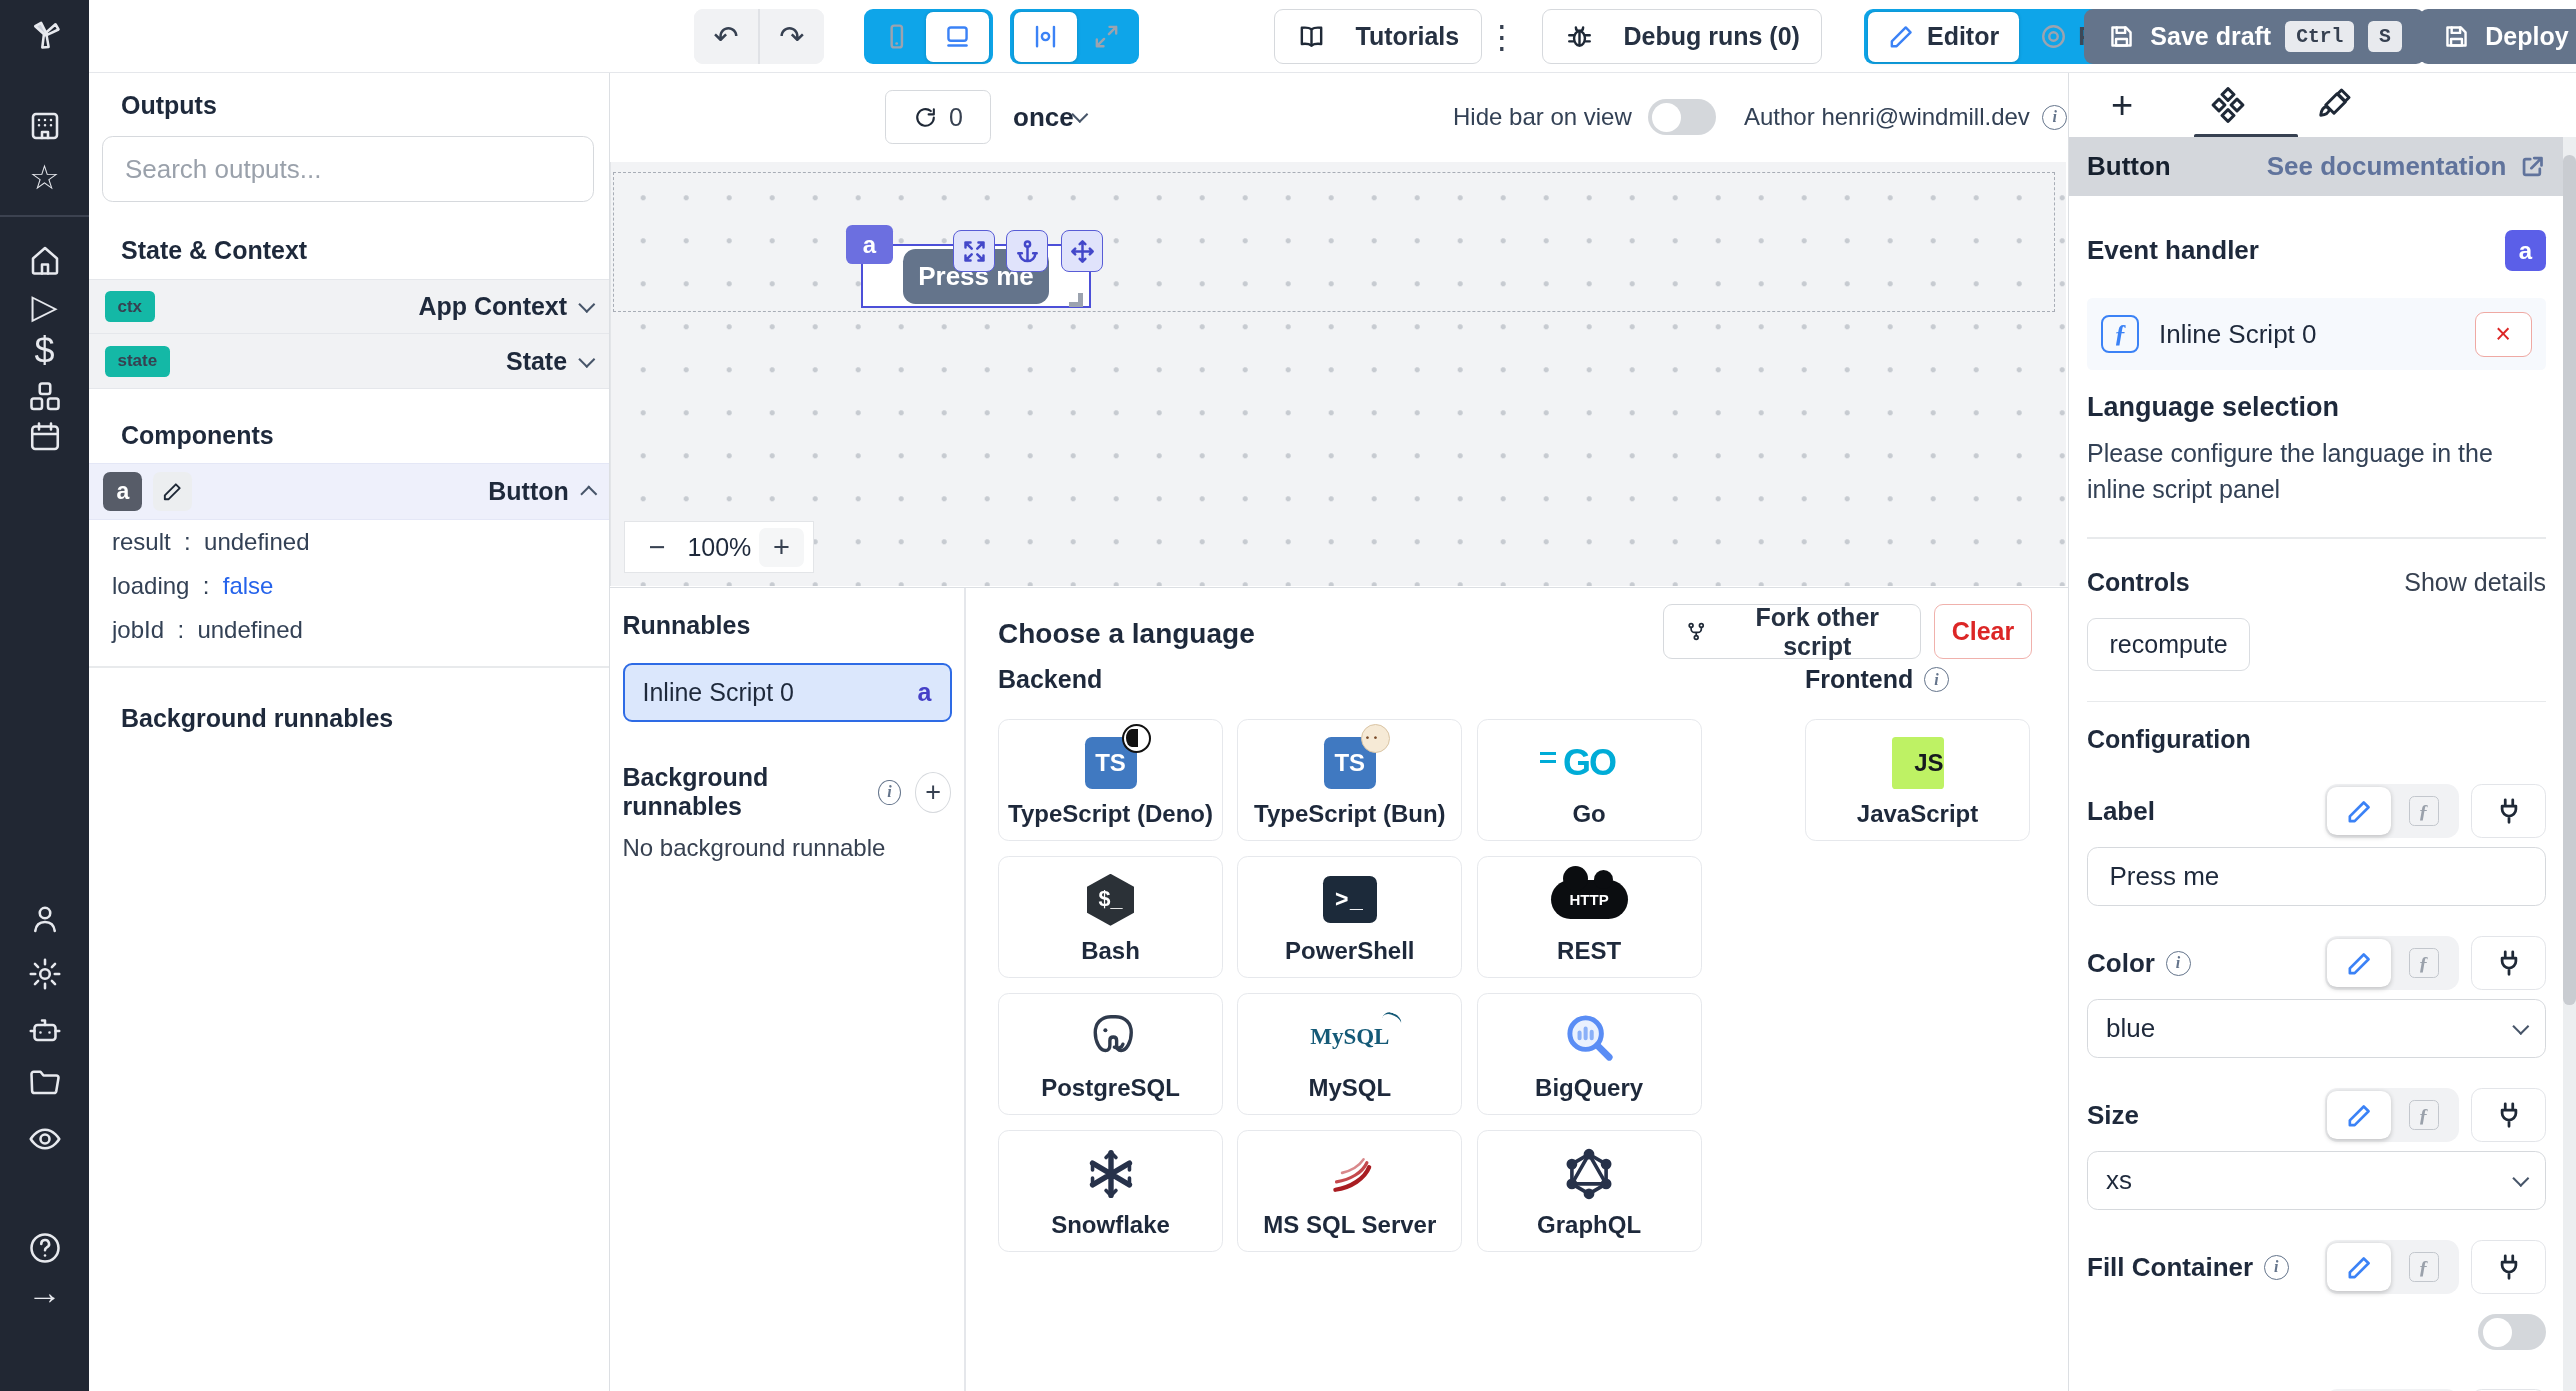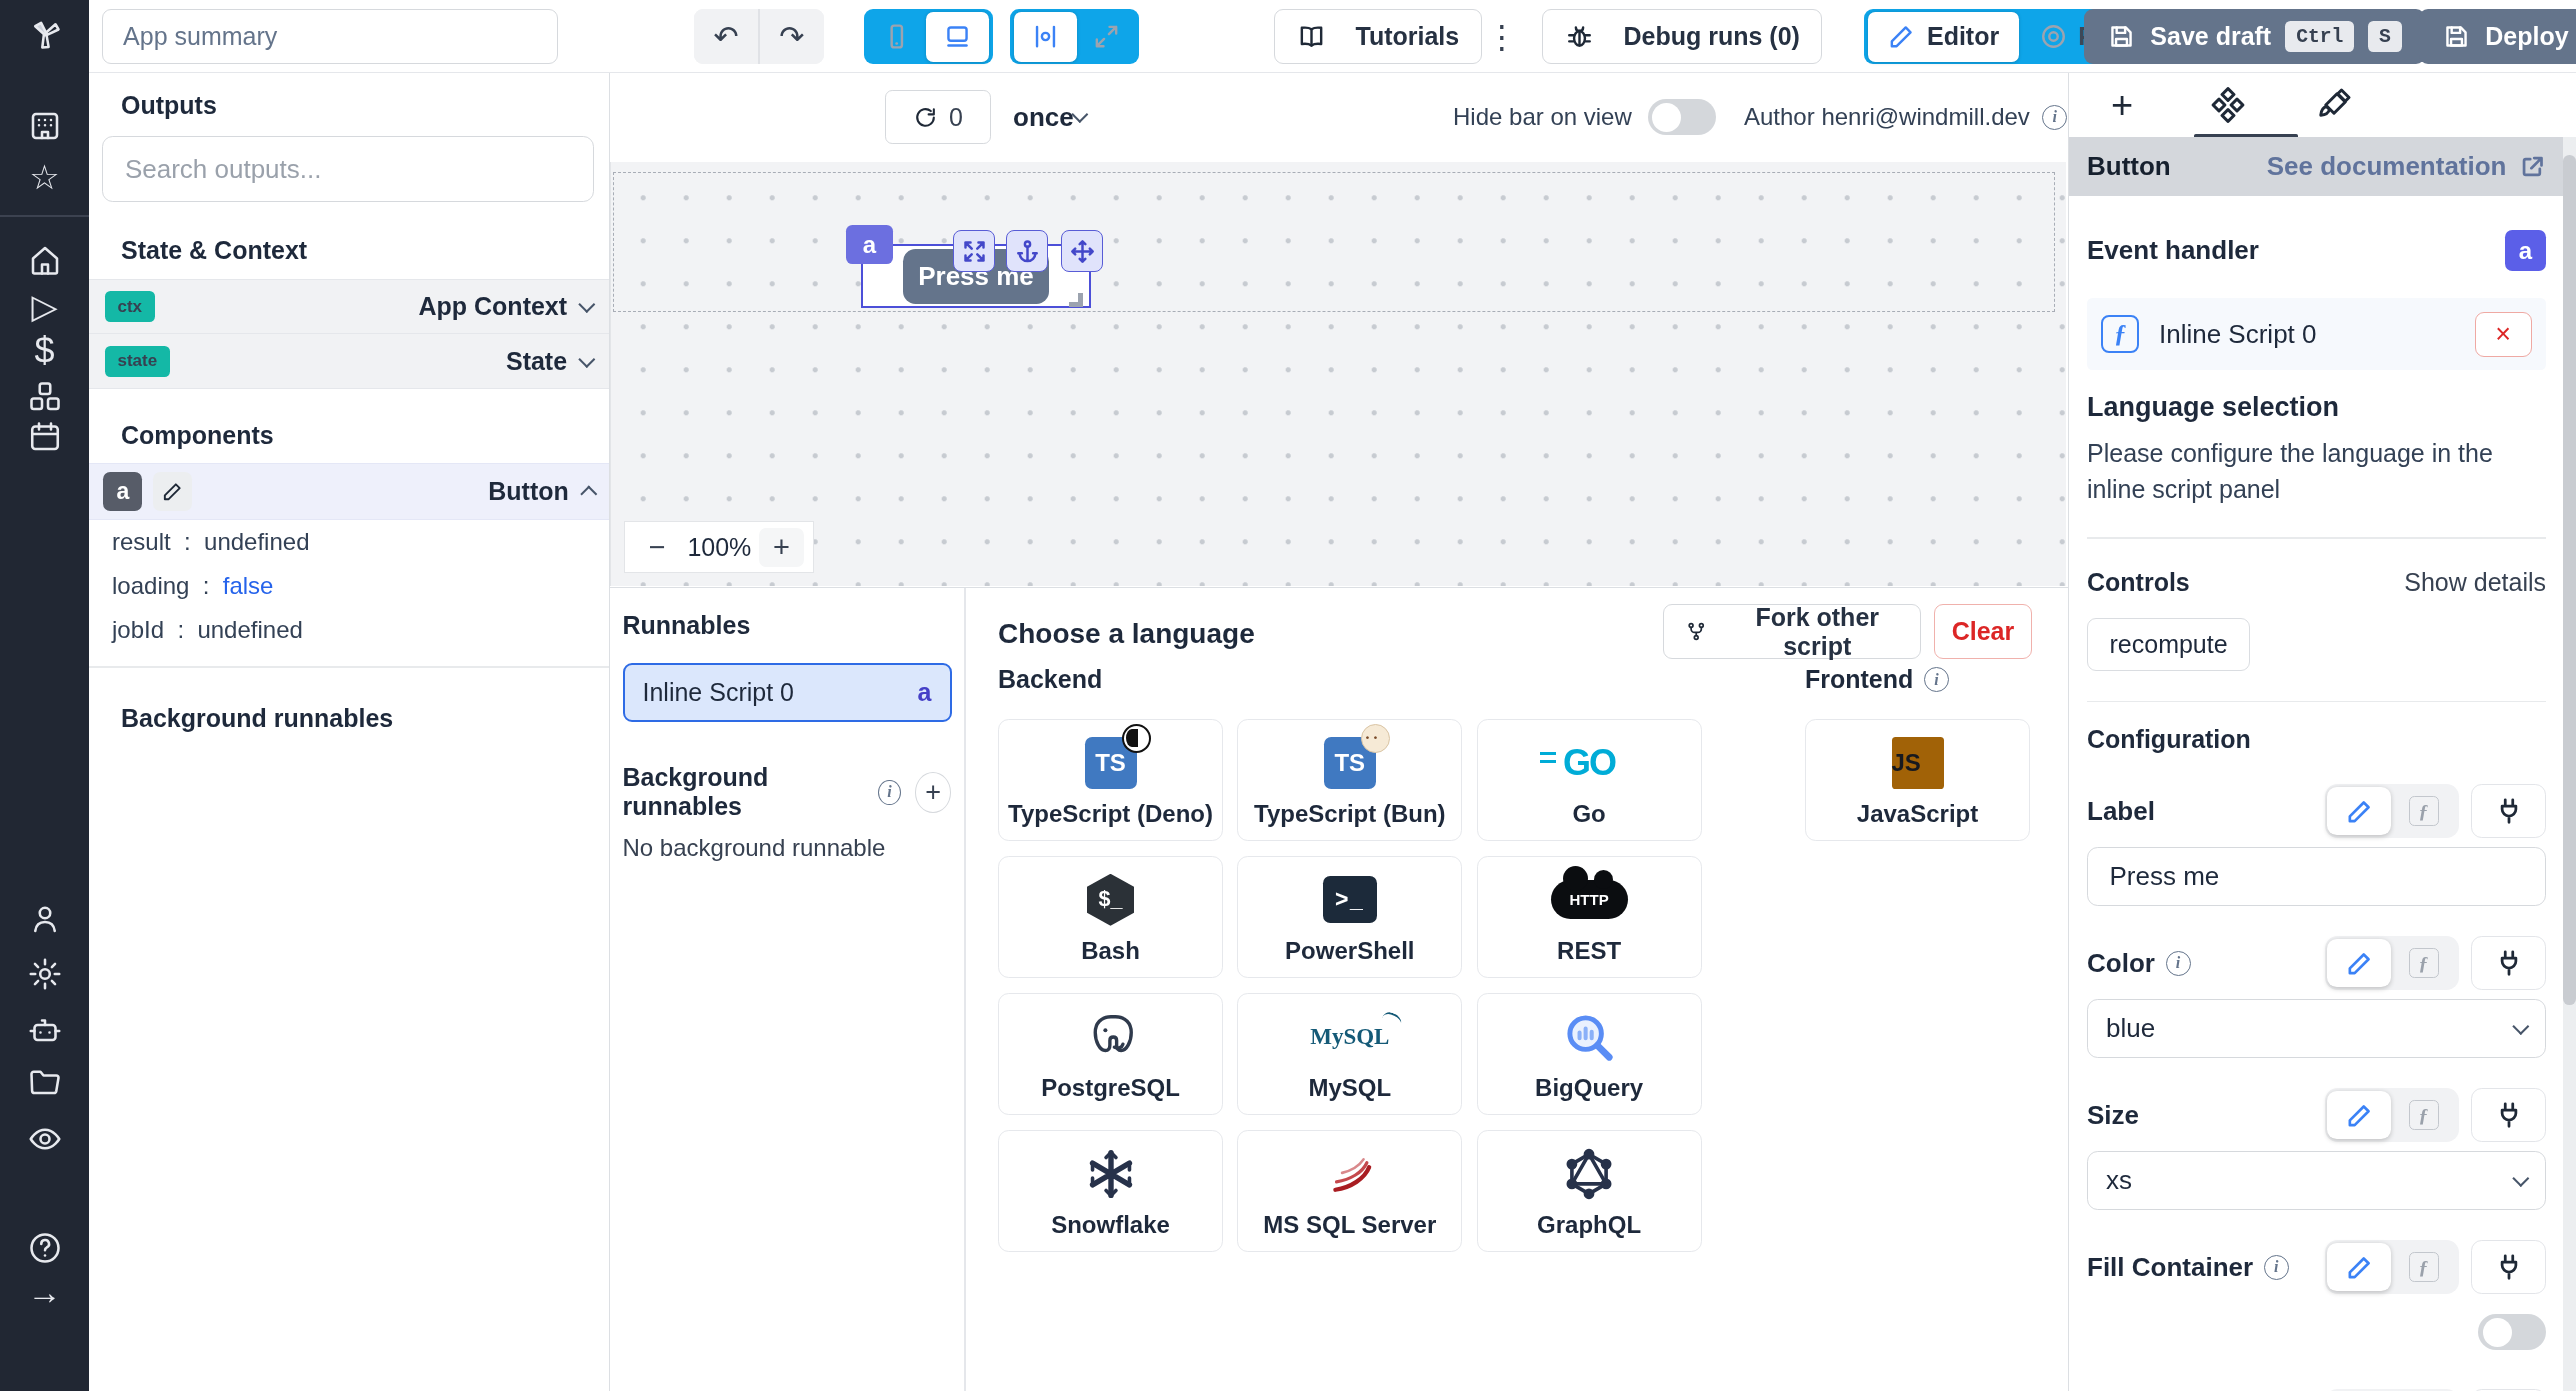--- a/index.html
+++ b/index.html
@@ -128,22 +128,22 @@
   .card .cicon { position:absolute; top:14.3px; left:0; right:0; height:57px; display:flex; align-items:center; justify-content:center; }
   .card .clabel { font-size:24px; font-weight:700; color:#1e293b; }
   .ts-sq { width:52px; height:52px; background:#4079c1; border-radius:7.2px; color:#fff; font-weight:700;
     font-size:24px; display:flex; align-items:center; justify-content:center; position:relative; }
   .deno-b { position:absolute; right:-14.3px; top:-12.5px; width:29px; height:29px; background:#fff;
     border:2.7px solid #111; border-radius:50%; }
   .deno-b::after { content:''; position:absolute; left:2.7px; top:2.7px; width:11.6px; height:18px; background:#111; border-radius:50% 0 0 50%; }
   .bun-b { position:absolute; right:-14.3px; top:-12.5px; width:29px; height:29px; background:#f6ead6;
     border:1.8px solid #d9c4a4; border-radius:50%; }
   .bun-b::after { content:'• •'; position:absolute; left:3.6px; top:6.3px; font-size:9.8px; color:#7a4b2a; letter-spacing:0.9px; }
-  .js-sq { width:52px; height:52px; background:#a16207; border-radius:3.6px; color:#16191f; font-weight:700;
-    font-size:24px; display:flex; align-items:center; justify-content:flex-start; }
+  .js-sq { width:52px; height:52px; background:#bef264; border-radius:3.6px; color:#16191f; font-weight:700;
+    font-size:24px; display:flex; align-items:center; justify-content:flex-end; }
   .go-txt { color:#00acd7; font-weight:700; font-size:36px; letter-spacing:-1.8px; position:relative; }
   .go-txt::before { content:''; position:absolute; left:-23px; top:10.7px; width:16px; height:2.7px; background:#00acd7; box-shadow:0 8px 0 #00acd7; }
   .bash-hex { width:47px; height:52px; background:#2b3137; clip-path:polygon(50% 0,100% 25%,100% 75%,50% 100%,0 75%,0 25%);
     color:#fff; font-size:21.5px; font-weight:700; display:flex; align-items:center; justify-content:center; }
   .ps-sq { width:54px; height:47px; background:#1c2a3a; border-radius:7.2px; color:#fff; font-size:23px;
     font-weight:700; display:flex; align-items:center; justify-content:center; letter-spacing:1.8px; }
   .cloud { position:relative; width:77px; height:39px; background:#0b0d10; border-radius:19.7px;
     color:#fff; font-size:15px; font-weight:700; display:flex; align-items:center; justify-content:center; }
   .cloud::before { content:''; position:absolute; left:12.5px; top:-14.3px; width:25px; height:25px; background:#0b0d10; border-radius:50%; }
   .cloud::after { content:''; position:absolute; right:14.3px; top:-10.7px; width:19.7px; height:19.7px; background:#0b0d10; border-radius:50%; }
@@ -298,21 +298,20 @@
           <path d="M9.5 9.3a2.6 2.6 0 1 1 3.6 2.4c-.8.4-1.1.9-1.1 1.8"></path>
           <path d="M12 17h.01"></path>
         </svg>
     </div>
     <div class="side-ic" style="top:1271px">
         <span>→</span>
       </div>
   </nav>
 
   <header id="topbar" class="abs">
-    <input class="tb summary" placeholder="App summary" style="">
     <div class="tb btn-group" style="left:605px">
       <button class="gbtn">
           <span>↶</span>
         </button>
       <div class="sep"></div>
       <button class="gbtn">
           <span>↷</span>
         </button>
     </div>
     <div class="tb seg-outer" style="left:775px">

